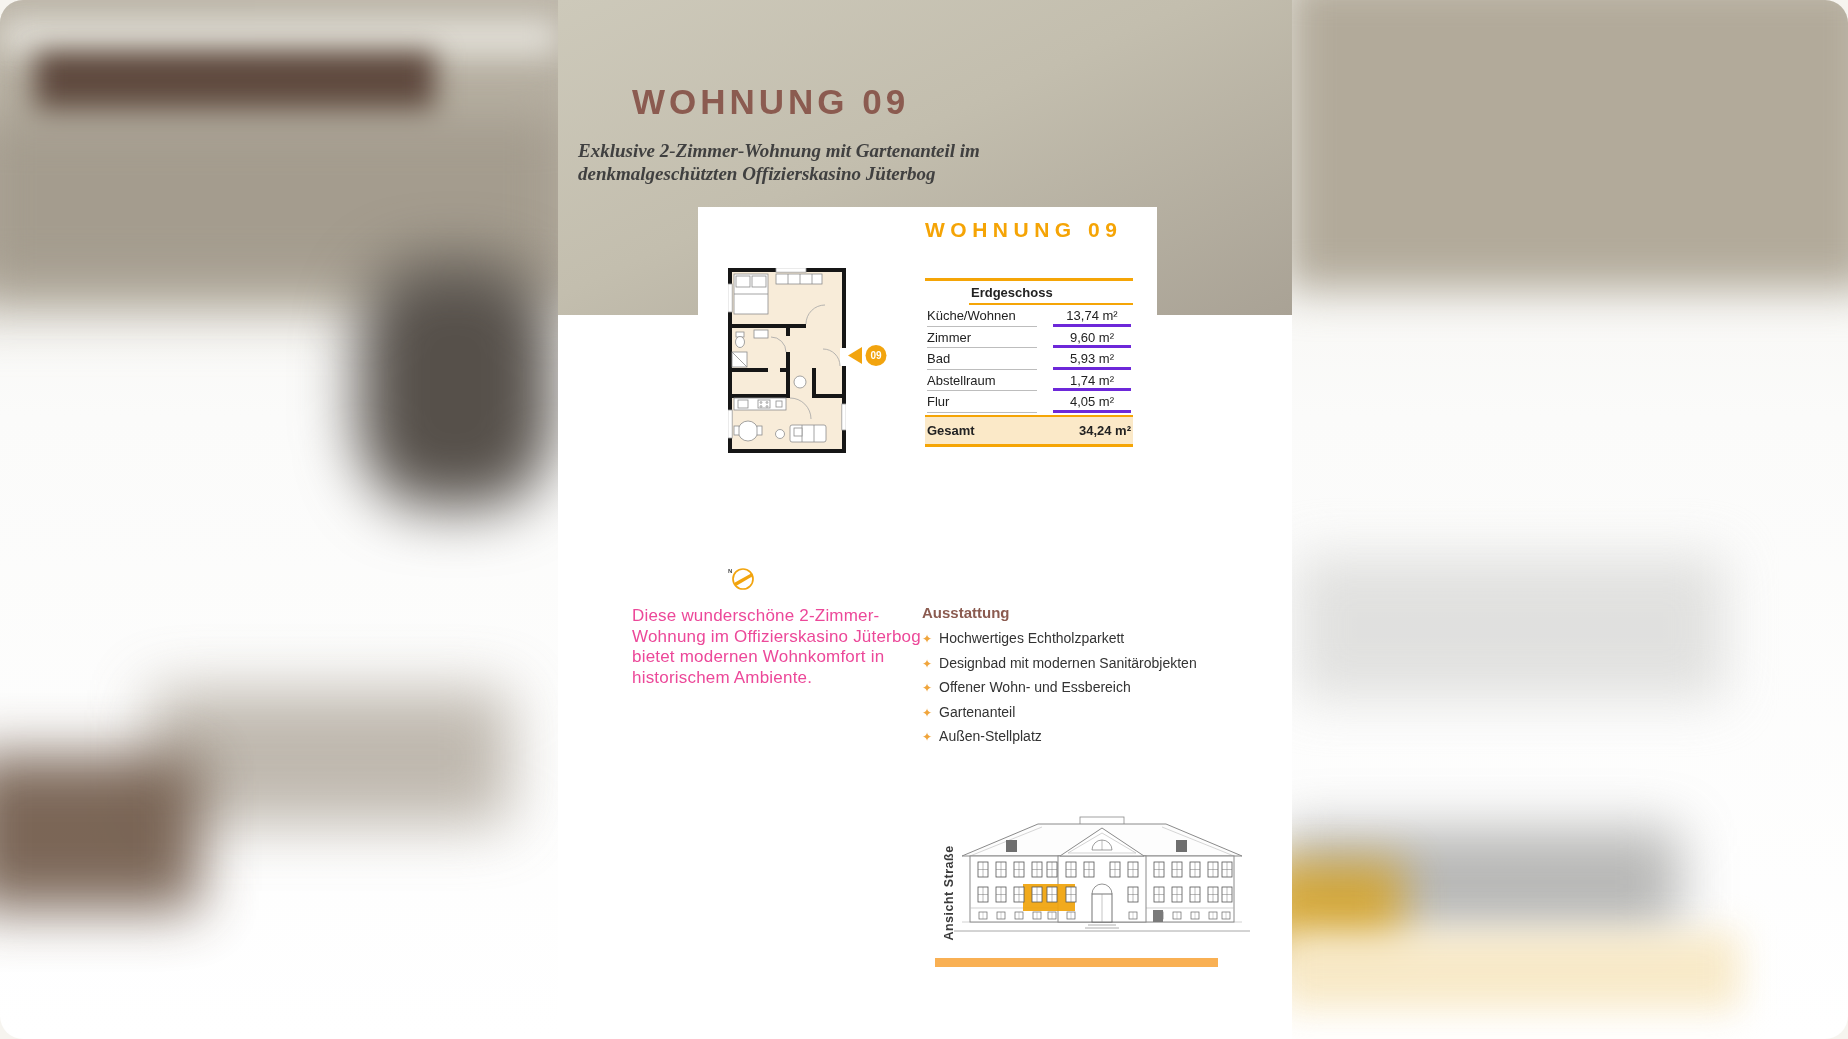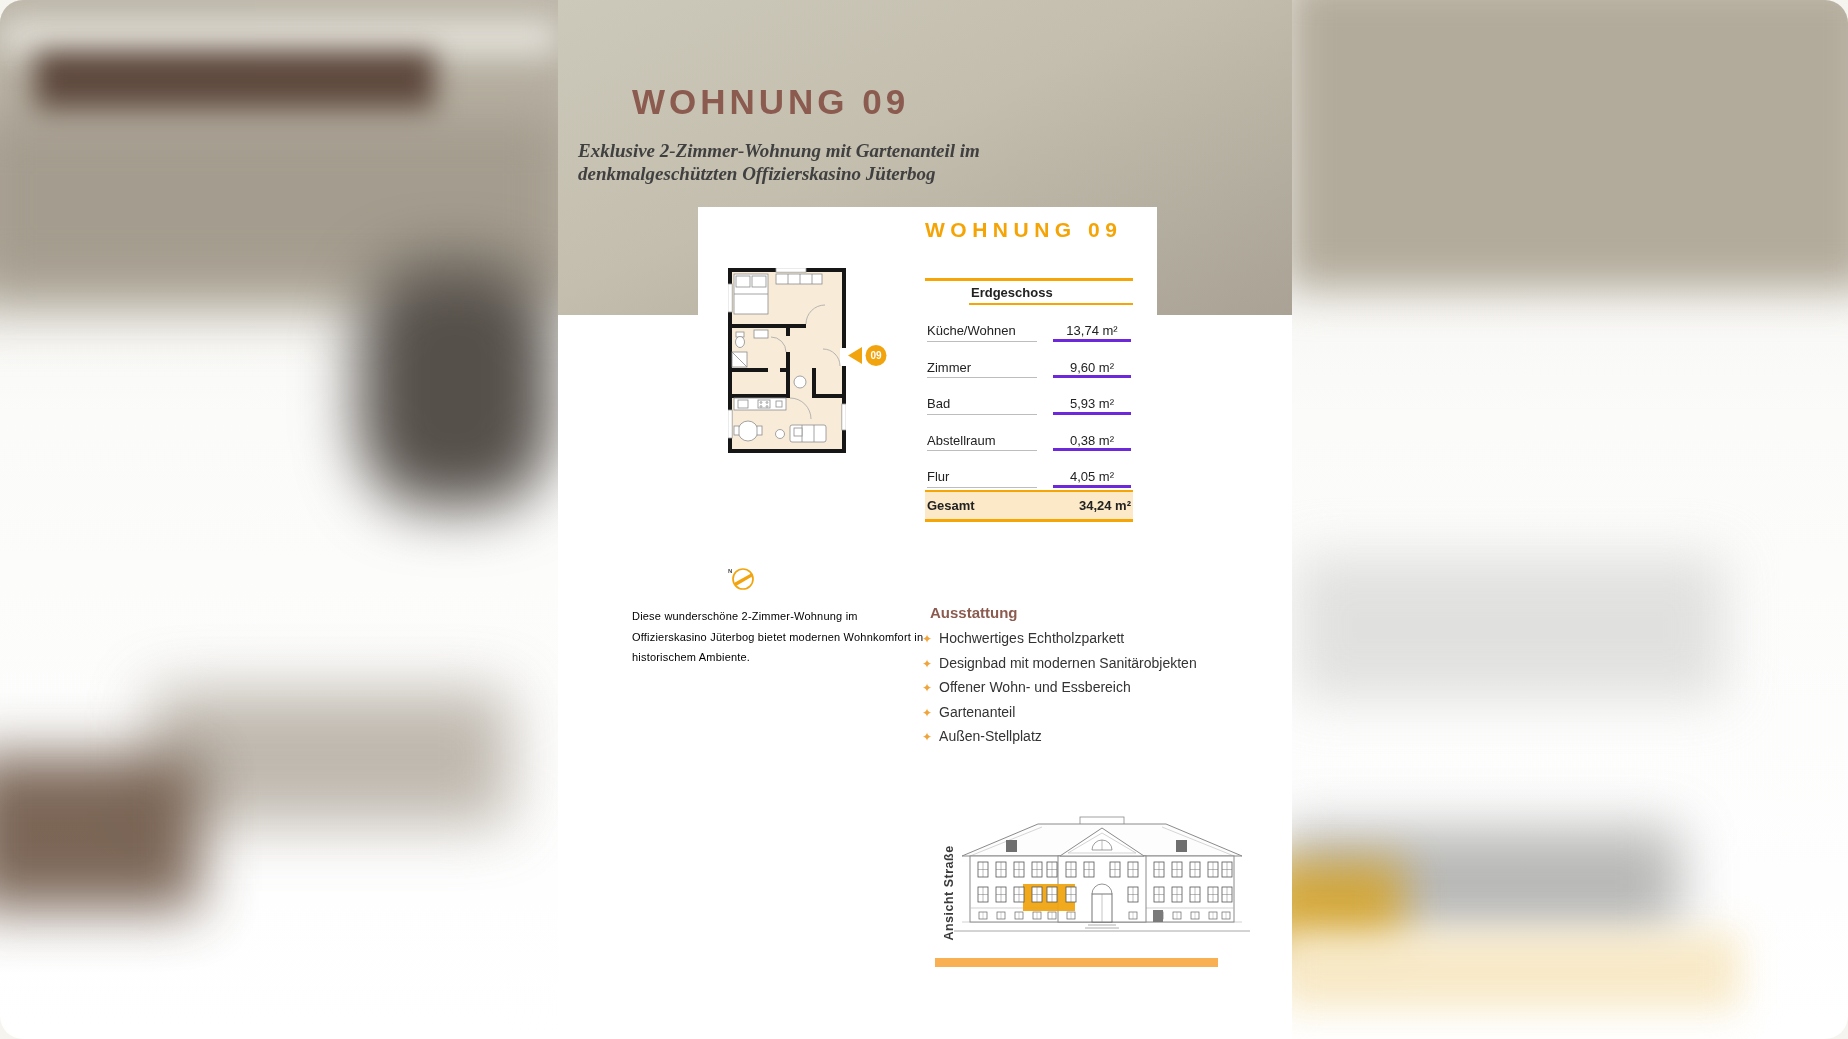--- a/index.html
+++ b/index.html
@@ -27,33 +27,33 @@
               letter-spacing:4px;color:#8b5b50;}
   .subtitle{position:absolute;left:20px;top:139px;font-family:"Liberation Serif",serif;
             font-style:italic;font-weight:700;font-size:19px;line-height:23px;color:#404040;}
   .card{position:absolute;left:140px;top:207px;width:459px;height:268px;background:#ffffff;}
   .card-header{position:absolute;left:367px;top:218px;margin:0;font-size:21px;font-weight:700;
                letter-spacing:5.5px;color:#f5a405;white-space:nowrap;}
   
   .area-table{position:absolute;left:367px;top:278px;width:208px;border-top:3px solid #f5a506;
               font-size:13px;color:#222;}
   .t-head{display:block;font-weight:700;padding:4px 2px 3px 2px;border-bottom:2px solid #f5a506;margin-left:44px;}
-  .t-row{display:flex;gap:16px;padding:18px 2px 0 2px;height:18.5px;}
+  .t-row{display:flex;gap:16px;padding:3px 2px 0 2px;height:18.5px;}
   .t-row .lbl{flex:1;border-bottom:1px solid #bdbdbd;}
   .t-row .val{width:78px;text-align:center;border-bottom:3px solid #6d28d9;}
   .t-total{display:flex;gap:4px;margin-top:2px;padding:6px 2px;background:#fbe9c8;
            border-top:2px solid #f5a506;border-bottom:3px solid #f5a506;font-weight:700;}
   .t-total .lbl{flex:1;}
   .t-total .val{width:78px;text-align:right;}
   
-  .paras{position:absolute;left:74px;top:606px;width:294px;font-size:11px;line-height:20.5px;
-         color:#000000;letter-spacing:.2px;}
+  .paras{position:absolute;left:74px;top:606px;width:294px;font-size:17px;line-height:20.5px;
+         color:#ec4899;letter-spacing:.2px;}
   .paras p{margin:0 0 21px 0;}
   .features{position:absolute;left:364px;top:603px;width:300px;font-size:14px;line-height:19px;color:#333;}
-  .features h3{margin:0 0 7px 8px;font-size:15px;color:#8b5b50;}
+  .features h3{margin:0 0 7px 0;font-size:15px;color:#8b5b50;}
   .features ul{margin:0;padding:0;list-style:none;}
   .features li{display:flex;align-items:baseline;margin-bottom:4.5px;}
   .sparkle{color:#f0a53c;font-size:12px;margin-right:7px;flex:0 0 auto;}
   
   .ansicht{position:absolute;left:337px;top:885px;width:110px;height:16px;text-align:center;
            font-size:12.5px;font-weight:700;letter-spacing:.5px;color:#3a3a3a;
            transform:rotate(-90deg);transform-origin:center;white-space:nowrap;}
   .elev{position:absolute;left:396px;top:810px;}
   .orange-bar{position:absolute;left:377px;top:958px;width:283px;height:9px;background:#f9b053;}
   .plan-svg{position:absolute;left:170px;top:268px;}
@@ -174,21 +174,21 @@
       <div class="t-row">
         <span class="lbl">Zimmer</span>
         <span class="val">9,60 m²</span>
       </div>
       <div class="t-row">
         <span class="lbl">Bad</span>
         <span class="val">5,93 m²</span>
       </div>
       <div class="t-row">
         <span class="lbl">Abstellraum</span>
-        <span class="val">0,38 m²</span>
+        <span class="val">1,74 m²</span>
       </div>
       <div class="t-row">
         <span class="lbl">Flur</span>
         <span class="val">4,05 m²</span>
       </div>
       <div class="t-total">
         <span class="lbl">Gesamt</span>
         <span class="val">34,24 m²</span>
       </div>
     </div>

